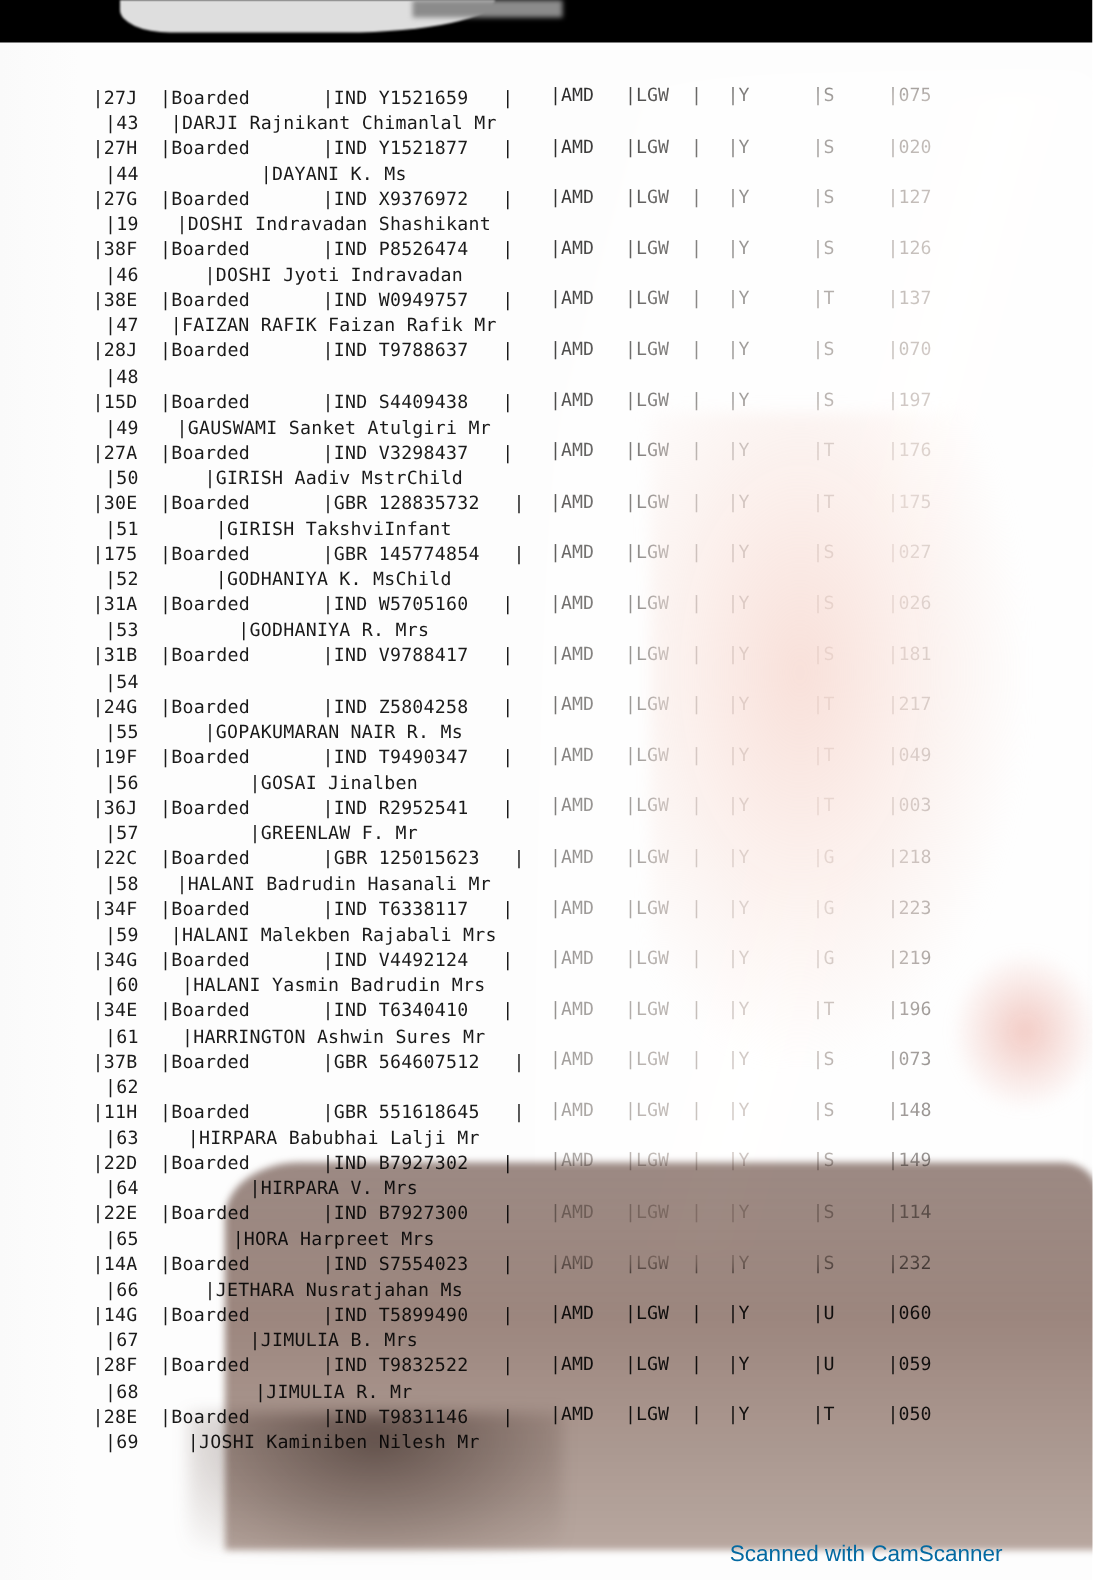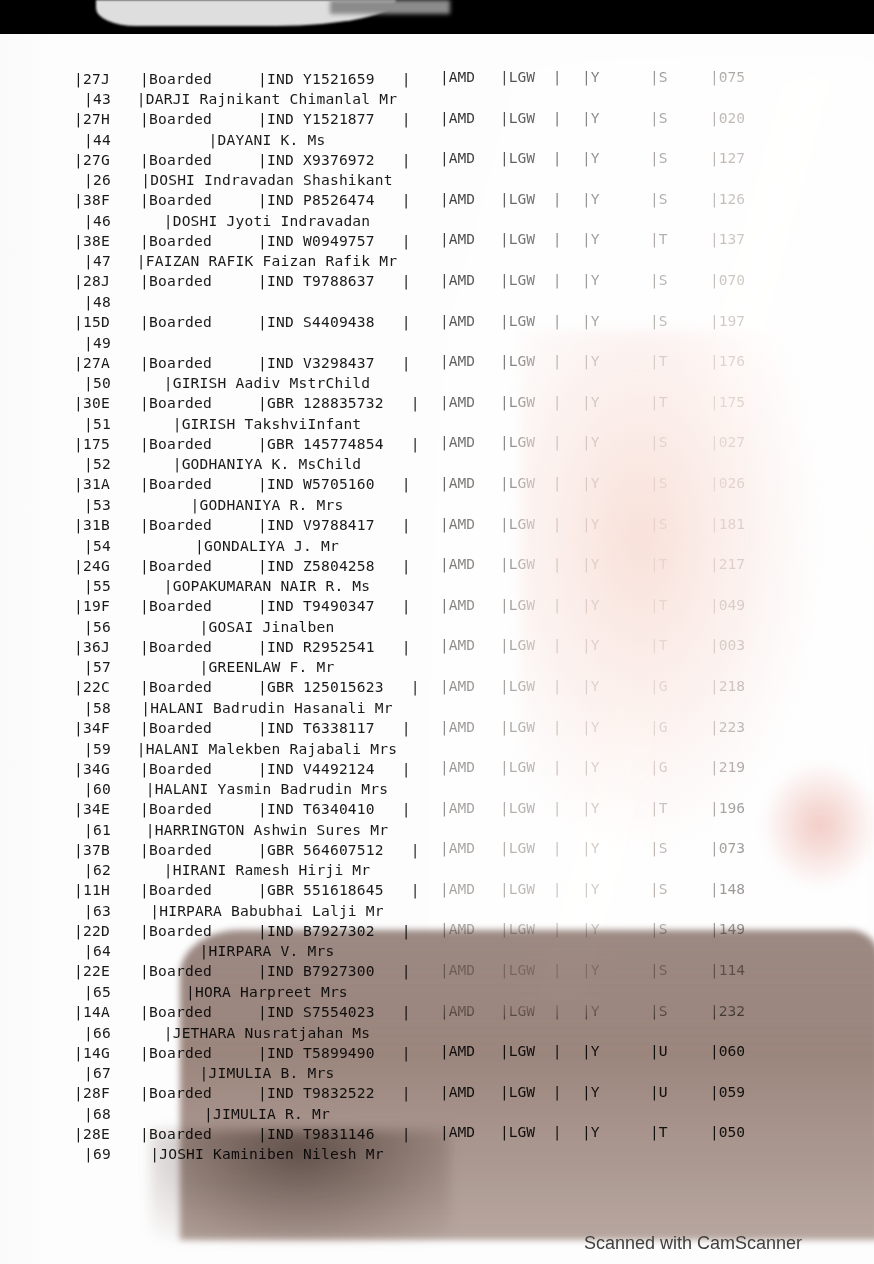--- a/index.html
+++ b/index.html
@@ -96,21 +96,21 @@
     text-align: center;
   }
   .col-seat {
     position: absolute;
     left: 74px;
     width: 56px;
     text-align: left;
   }
   .col-status {
     position: absolute;
-    left: 140px;
+    left: 128px;
     width: 110px;
   }
   .col-doc {
     position: absolute;
     left: 258px;
     width: 180px;
   }
 
   
   .seg {
@@ -173,21 +173,21 @@
     background: linear-gradient(90deg, rgba(250,250,250,1) 0%, rgba(255,255,255,0) 100%);
   }
 
   
   #footer {
     position: absolute;
     bottom: 10px;
     right: 72px;
     font-family: "Liberation Sans", sans-serif;
     font-size: 18px;
-    color: #404040;
+    color: #0369a1;
     z-index: 6;
     white-space: nowrap;
   }
 </style>
 </head>
 <body>
 
 <div id="page">
   <div id="listing">
       <div class="record" style="height: 20px;">
@@ -205,21 +205,21 @@
       <div class="record">
         <div class="line top"><span class="col-seq">|44</span><span class="col-name">|DAYANI K. Ms</span></div>
         <div class="line bottom"><span class="col-seat">|27G</span><span class="col-status">|Boarded</span><span class="col-doc">|IND X9376972   |</span></div>
         <span class="seg seg-from">|AMD</span>
         <span class="seg seg-to">|LGW  |</span>
         <span class="seg seg-chk">|Y</span>
         <span class="seg seg-cls">|S</span>
         <span class="seg seg-num">|020</span>
       </div>
       <div class="record">
-        <div class="line top"><span class="col-seq">|26</span><span class="col-name">|DOSHI Indravadan Shashikant</span></div>
+        <div class="line top"><span class="col-seq">|19</span><span class="col-name">|DOSHI Indravadan Shashikant</span></div>
         <div class="line bottom"><span class="col-seat">|38F</span><span class="col-status">|Boarded</span><span class="col-doc">|IND P8526474   |</span></div>
         <span class="seg seg-from">|AMD</span>
         <span class="seg seg-to">|LGW  |</span>
         <span class="seg seg-chk">|Y</span>
         <span class="seg seg-cls">|S</span>
         <span class="seg seg-num">|127</span>
       </div>
       <div class="record">
         <div class="line top"><span class="col-seq">|46</span><span class="col-name">|DOSHI Jyoti Indravadan</span></div>
         <div class="line bottom"><span class="col-seat">|38E</span><span class="col-status">|Boarded</span><span class="col-doc">|IND W0949757   |</span></div>
@@ -241,21 +241,21 @@
       <div class="record">
         <div class="line top"><span class="col-seq">|48</span></div>
         <div class="line bottom"><span class="col-seat">|15D</span><span class="col-status">|Boarded</span><span class="col-doc">|IND S4409438   |</span></div>
         <span class="seg seg-from">|AMD</span>
         <span class="seg seg-to">|LGW  |</span>
         <span class="seg seg-chk">|Y</span>
         <span class="seg seg-cls">|S</span>
         <span class="seg seg-num">|070</span>
       </div>
       <div class="record">
-        <div class="line top"><span class="col-seq">|49</span></div>
+        <div class="line top"><span class="col-seq">|49</span><span class="col-name">|GAUSWAMI Sanket Atulgiri Mr</span></div>
         <div class="line bottom"><span class="col-seat">|27A</span><span class="col-status">|Boarded</span><span class="col-doc">|IND V3298437   |</span></div>
         <span class="seg seg-from">|AMD</span>
         <span class="seg seg-to">|LGW  |</span>
         <span class="seg seg-chk">|Y</span>
         <span class="seg seg-cls">|S</span>
         <span class="seg seg-num">|197</span>
       </div>
       <div class="record">
         <div class="line top"><span class="col-seq">|50</span><span class="col-name">|GIRISH Aadiv MstrChild</span></div>
         <div class="line bottom"><span class="col-seat">|30E</span><span class="col-status">|Boarded</span><span class="col-doc">|GBR 128835732   |</span></div>
@@ -286,21 +286,21 @@
       <div class="record">
         <div class="line top"><span class="col-seq">|53</span><span class="col-name">|GODHANIYA R. Mrs</span></div>
         <div class="line bottom"><span class="col-seat">|31B</span><span class="col-status">|Boarded</span><span class="col-doc">|IND V9788417   |</span></div>
         <span class="seg seg-from">|AMD</span>
         <span class="seg seg-to">|LGW  |</span>
         <span class="seg seg-chk">|Y</span>
         <span class="seg seg-cls">|S</span>
         <span class="seg seg-num">|026</span>
       </div>
       <div class="record">
-        <div class="line top"><span class="col-seq">|54</span><span class="col-name">|GONDALIYA J. Mr</span></div>
+        <div class="line top"><span class="col-seq">|54</span></div>
         <div class="line bottom"><span class="col-seat">|24G</span><span class="col-status">|Boarded</span><span class="col-doc">|IND Z5804258   |</span></div>
         <span class="seg seg-from">|AMD</span>
         <span class="seg seg-to">|LGW  |</span>
         <span class="seg seg-chk">|Y</span>
         <span class="seg seg-cls">|S</span>
         <span class="seg seg-num">|181</span>
       </div>
       <div class="record">
         <div class="line top"><span class="col-seq">|55</span><span class="col-name">|GOPAKUMARAN NAIR R. Ms</span></div>
         <div class="line bottom"><span class="col-seat">|19F</span><span class="col-status">|Boarded</span><span class="col-doc">|IND T9490347   |</span></div>
@@ -358,21 +358,21 @@
       <div class="record">
         <div class="line top"><span class="col-seq">|61</span><span class="col-name">|HARRINGTON Ashwin Sures Mr</span></div>
         <div class="line bottom"><span class="col-seat">|37B</span><span class="col-status">|Boarded</span><span class="col-doc">|GBR 564607512   |</span></div>
         <span class="seg seg-from">|AMD</span>
         <span class="seg seg-to">|LGW  |</span>
         <span class="seg seg-chk">|Y</span>
         <span class="seg seg-cls">|T</span>
         <span class="seg seg-num">|196</span>
       </div>
       <div class="record">
-        <div class="line top"><span class="col-seq">|62</span><span class="col-name">|HIRANI Ramesh Hirji Mr</span></div>
+        <div class="line top"><span class="col-seq">|62</span></div>
         <div class="line bottom"><span class="col-seat">|11H</span><span class="col-status">|Boarded</span><span class="col-doc">|GBR 551618645   |</span></div>
         <span class="seg seg-from">|AMD</span>
         <span class="seg seg-to">|LGW  |</span>
         <span class="seg seg-chk">|Y</span>
         <span class="seg seg-cls">|S</span>
         <span class="seg seg-num">|073</span>
       </div>
       <div class="record">
         <div class="line top"><span class="col-seq">|63</span><span class="col-name">|HIRPARA Babubhai Lalji Mr</span></div>
         <div class="line bottom"><span class="col-seat">|22D</span><span class="col-status">|Boarded</span><span class="col-doc">|IND B7927302   |</span></div>

